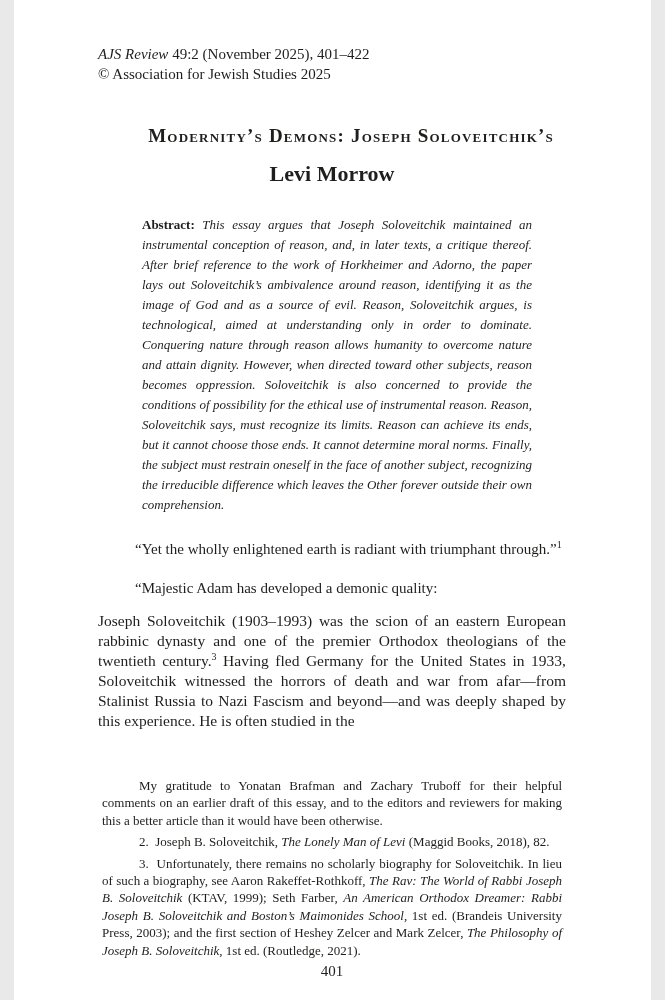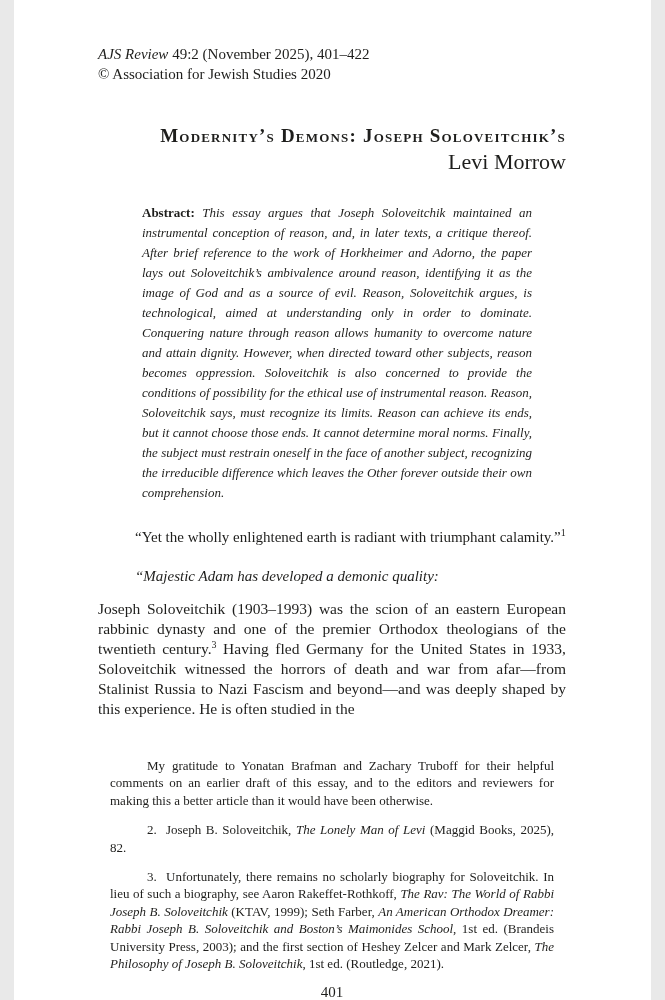--- a/index.html
+++ b/index.html
@@ -15,107 +15,107 @@
     padding: 44px 85px 0 84px;
     display: flex;
     flex-direction: column;
     overflow: hidden;
   }
   .ital { font-style: italic; }
 
   .masthead { font-size: 15px; line-height: 20px; }
 
   .title {
-    margin: 38px 0 0 0;
+    margin: 38px 12px 0 0;
     text-align: right;
     font-size: 19px;
     line-height: 27px;
     font-weight: bold;
     font-variant: small-caps;
     letter-spacing: 1.2px;
   }
   .title-line { display: block; }
 
   .author {
-    margin-top: 0;
-    text-align: right;
+    margin-top: 12px;
+    text-align: center;
     font-size: 22px;
     line-height: 26px;
-    font-weight: normal;
+    font-weight: bold;
   }
 
   .abstract {
     margin: 28px 34px 0 44px;
     font-size: 13px;
     line-height: 20px;
     text-align: justify;
     font-style: italic;
   }
   .abstract-label { font-style: normal; font-weight: bold; }
 
   .epigraph {
     margin-left: 37px;
     font-size: 15px;
     line-height: 20px;
   }
   .epigraph-1 { margin-top: 24px; }
-  .epigraph-2 { margin-top: 19px; font-style: italic; }
+  .epigraph-2 { margin-top: 19px; }
   .epigraph-line { display: block; }
 
   sup { font-size: 10px; line-height: 0; vertical-align: super; }
 
   .body-para {
-    margin: 13px 0 0 0;
+    margin: 13px 0 16px 0;
     font-size: 15.5px;
     line-height: 20px;
     text-align: justify;
   }
 
   .footnotes {
     margin-top: 26px;
     font-size: 13px;
     line-height: 17.4px;
     text-align: justify;
   }
-  .fn { margin: 12px; text-indent: 37px; }
+  .fn { margin: 4px; text-indent: 37px; }
 
   .folio {
     margin-top: auto;
     padding-bottom: 30px;
     text-align: center;
     font-size: 15px;
   }
 </style>
 </head>
 <body>
 
 <div class="page">
 
   <header class="masthead">
     <div><span class="ital">AJS Review</span><span> 49:2 (November 2025), 401–422</span></div>
-    <div>© Association for Jewish Studies 2020</div>
+    <div>© Association for Jewish Studies 2025</div>
   </header>
 
   <h1 class="title">
     <span class="title-line">Modernity’s Demons: Joseph Soloveitchik’s</span>
   </h1>
 
   <div class="author">Levi Morrow</div>
 
   <div class="abstract"><span class="abstract-label">Abstract:</span><span> This essay argues that Joseph Soloveitchik maintained an instrumental conception of reason, and, in later texts, a critique thereof. After brief reference to the work of Horkheimer and Adorno, the paper lays out Soloveitchik’s ambivalence around reason, identifying it as the image of God and as a source of evil. Reason, Soloveitchik argues, is technological, aimed at understanding only in order to dominate. Conquering nature through reason allows humanity to overcome nature and attain dignity. However, when directed toward other subjects, reason becomes oppression. Soloveitchik is also concerned to provide the conditions of possibility for the ethical use of instrumental reason. Reason, Soloveitchik says, must recognize its limits. Reason can achieve its ends, but it cannot choose those ends. It cannot determine moral norms. Finally, the subject must restrain oneself in the face of another subject, recognizing the irreducible difference which leaves the Other forever outside their own comprehension.</span></div>
 
-  <div class="epigraph epigraph-1"><span>“Yet the wholly enlightened earth is radiant with triumphant calamity.”</span><sup>1</sup></div>
+  <div class="epigraph epigraph-1"><span>“Yet the wholly enlightened earth is radiant with triumphant through.”</span><sup>1</sup></div>
 
   <div class="epigraph epigraph-2">
     <span class="epigraph-line">“Majestic Adam has developed a demonic quality:</span>
   </div>
 
   <p class="body-para"><span>Joseph Soloveitchik (1903–1993) was the scion of an eastern European rabbinic dynasty and one of the premier Orthodox theologians of the twentieth century.</span><sup>3</sup><span> Having fled Germany for the United States in 1933, Soloveitchik witnessed the horrors of death and war from afar—from Stalinist Russia to Nazi Fascism and beyond—and was deeply shaped by this experience. He is often studied in the</span></p>
 
   <div class="footnotes">
     <p class="fn">My gratitude to Yonatan Brafman and Zachary Truboff for their helpful comments on an earlier draft of this essay, and to the editors and reviewers for making this a better article than it would have been otherwise.</p>
-    <p class="fn"><span>2.&nbsp; Joseph B. Soloveitchik, </span><span class="ital">The Lonely Man of Levi</span><span> (Maggid Books, 2025), 82.</span></p>
+    <p class="fn"><span>2.&nbsp; Joseph B. Soloveitchik, </span><span class="ital">The Lonely Man of Levi</span><span> (Maggid Books, 2018), 82.</span></p>
     <p class="fn"><span>3.&nbsp; Unfortunately, there remains no scholarly biography for Soloveitchik. In lieu of such a biography, see Aaron Rakeffet-Rothkoff, </span><span class="ital">The Rav: The World of Rabbi Joseph B. Soloveitchik</span><span> (KTAV, 1999); Seth Farber, </span><span class="ital">An American Orthodox Dreamer: Rabbi Joseph B. Soloveitchik and Boston’s Maimonides School</span><span>, 1st ed. (Brandeis University Press, 2003); and the first section of Heshey Zelcer and Mark Zelcer, </span><span class="ital">The Philosophy of Joseph B. Soloveitchik</span><span>, 1st ed. (Routledge, 2021).</span></p>
   </div>
 
   <footer class="folio">401</footer>
 
 </div>
 
 </body></html>

